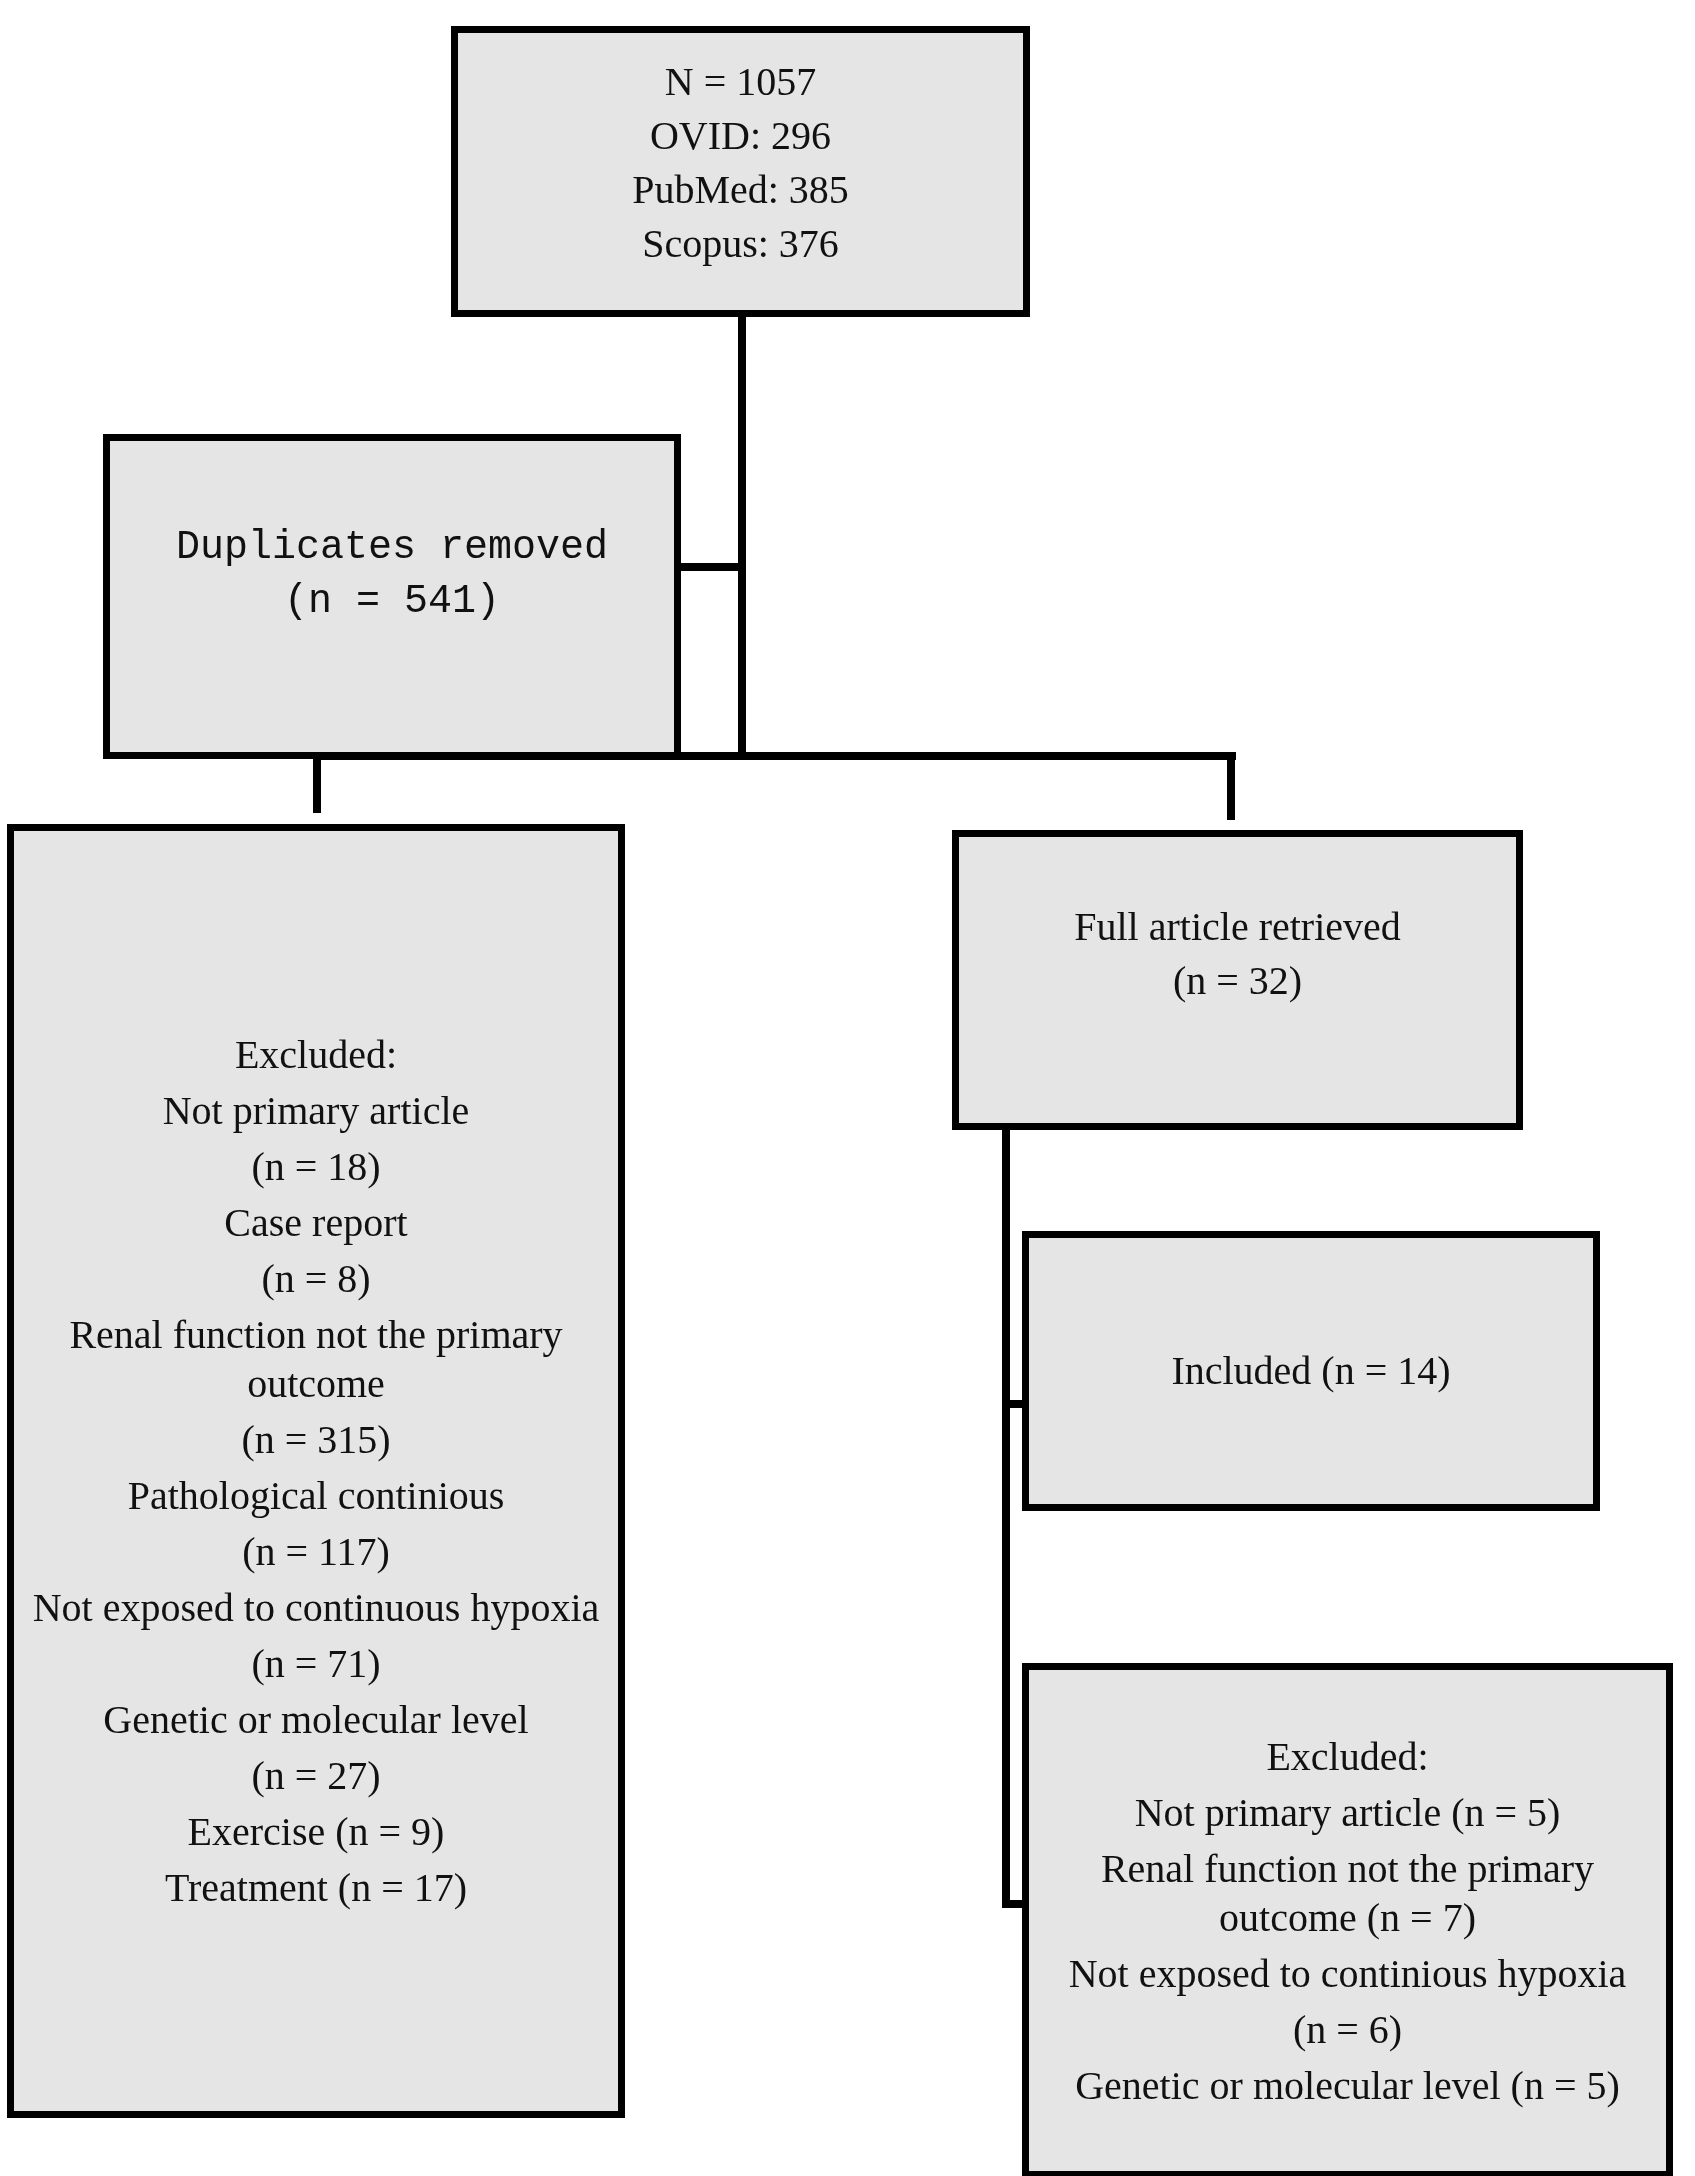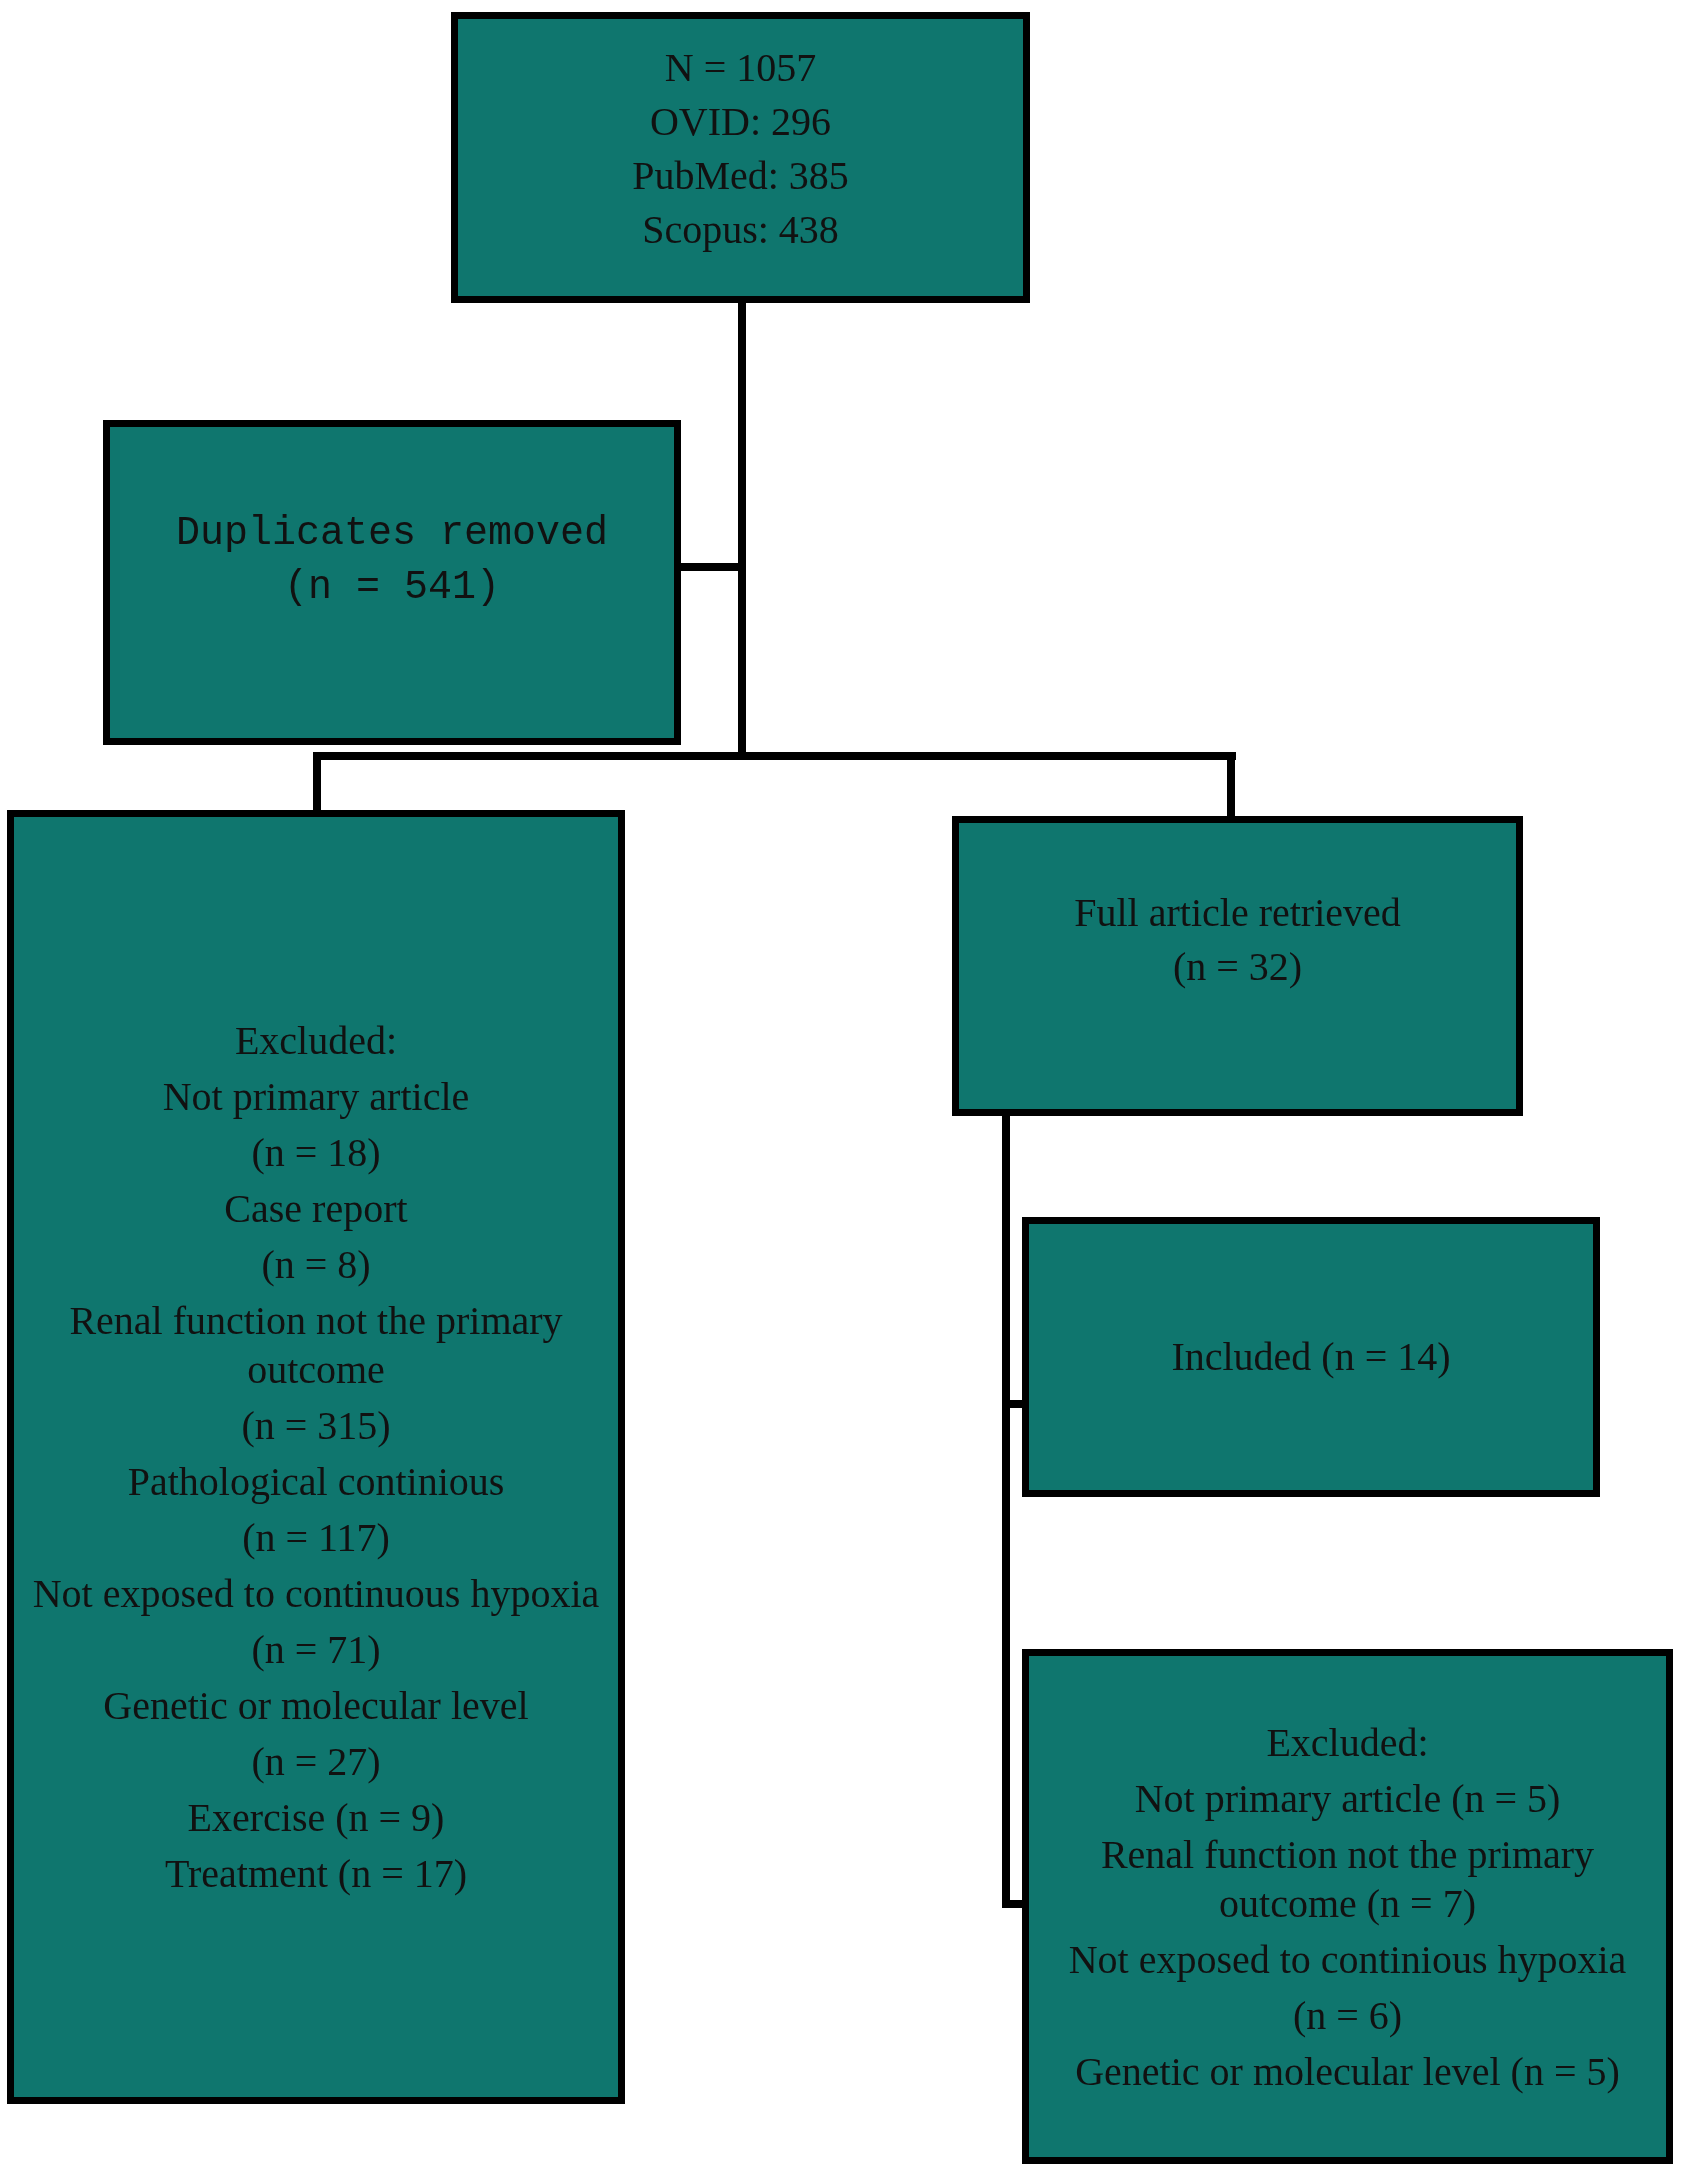--- a/index.html
+++ b/index.html
@@ -8,28 +8,29 @@
     width: 1695px;
     height: 2177px;
     background: #ffffff;
     font-family: "Liberation Serif", "DejaVu Serif", serif;
     color: #111111;
     overflow: hidden;
   }
   .box {
     position: absolute;
     box-sizing: border-box;
-    background: #0f766e;
+    background: #e5e5e5;
     border: 7px solid #000000;
     display: flex;
     flex-direction: column;
     align-items: center;
     justify-content: center;
     text-align: center;
     font-size: 40px;
+    margin-top: 14px;
   }
   .ln { width: 100%; line-height: 54px; }
   .entry { width: 100%; line-height: 49px; margin: 3.5px 0; }
   .connector { position: absolute; background: #000000; }
 
   
   #box-records            { left: 451px;  top: 12.3px;   width: 579px; height: 291px; padding-bottom: 17.6px; }
   #box-duplicates         { left: 103px;  top: 420px;  width: 578px; height: 325px; padding-bottom: 44px; font-family: Liberation Mono, monospace; }
   #box-screening-excluded { left: 7px;    top: 810px;  width: 618px; height: 1294px; padding: 0 12.3px; }
   #box-full-article       { left: 952px; top: 816px;  width: 571px; height: 300px; padding-bottom: 53px; }
@@ -57,21 +58,21 @@
   <div class="connector" id="conn-right-drop"></div>
   <div class="connector" id="conn-duplicates-link"></div>
   <div class="connector" id="conn-fulltext-vertical"></div>
   <div class="connector" id="conn-included-tick"></div>
   <div class="connector" id="conn-excluded-tick"></div>
 
   <div class="box" id="box-records">
     <div class="ln">N = 1057</div>
     <div class="ln">OVID: 296</div>
     <div class="ln">PubMed: 385</div>
-    <div class="ln">Scopus: 438</div>
+    <div class="ln">Scopus: 376</div>
   </div>
 
   <div class="box" id="box-duplicates">
     <div class="ln">Duplicates removed</div>
     <div class="ln">(n = 541)</div>
   </div>
 
   <div class="box" id="box-screening-excluded">
     <div class="entry">Excluded:</div>
     <div class="entry">Not primary article</div>

